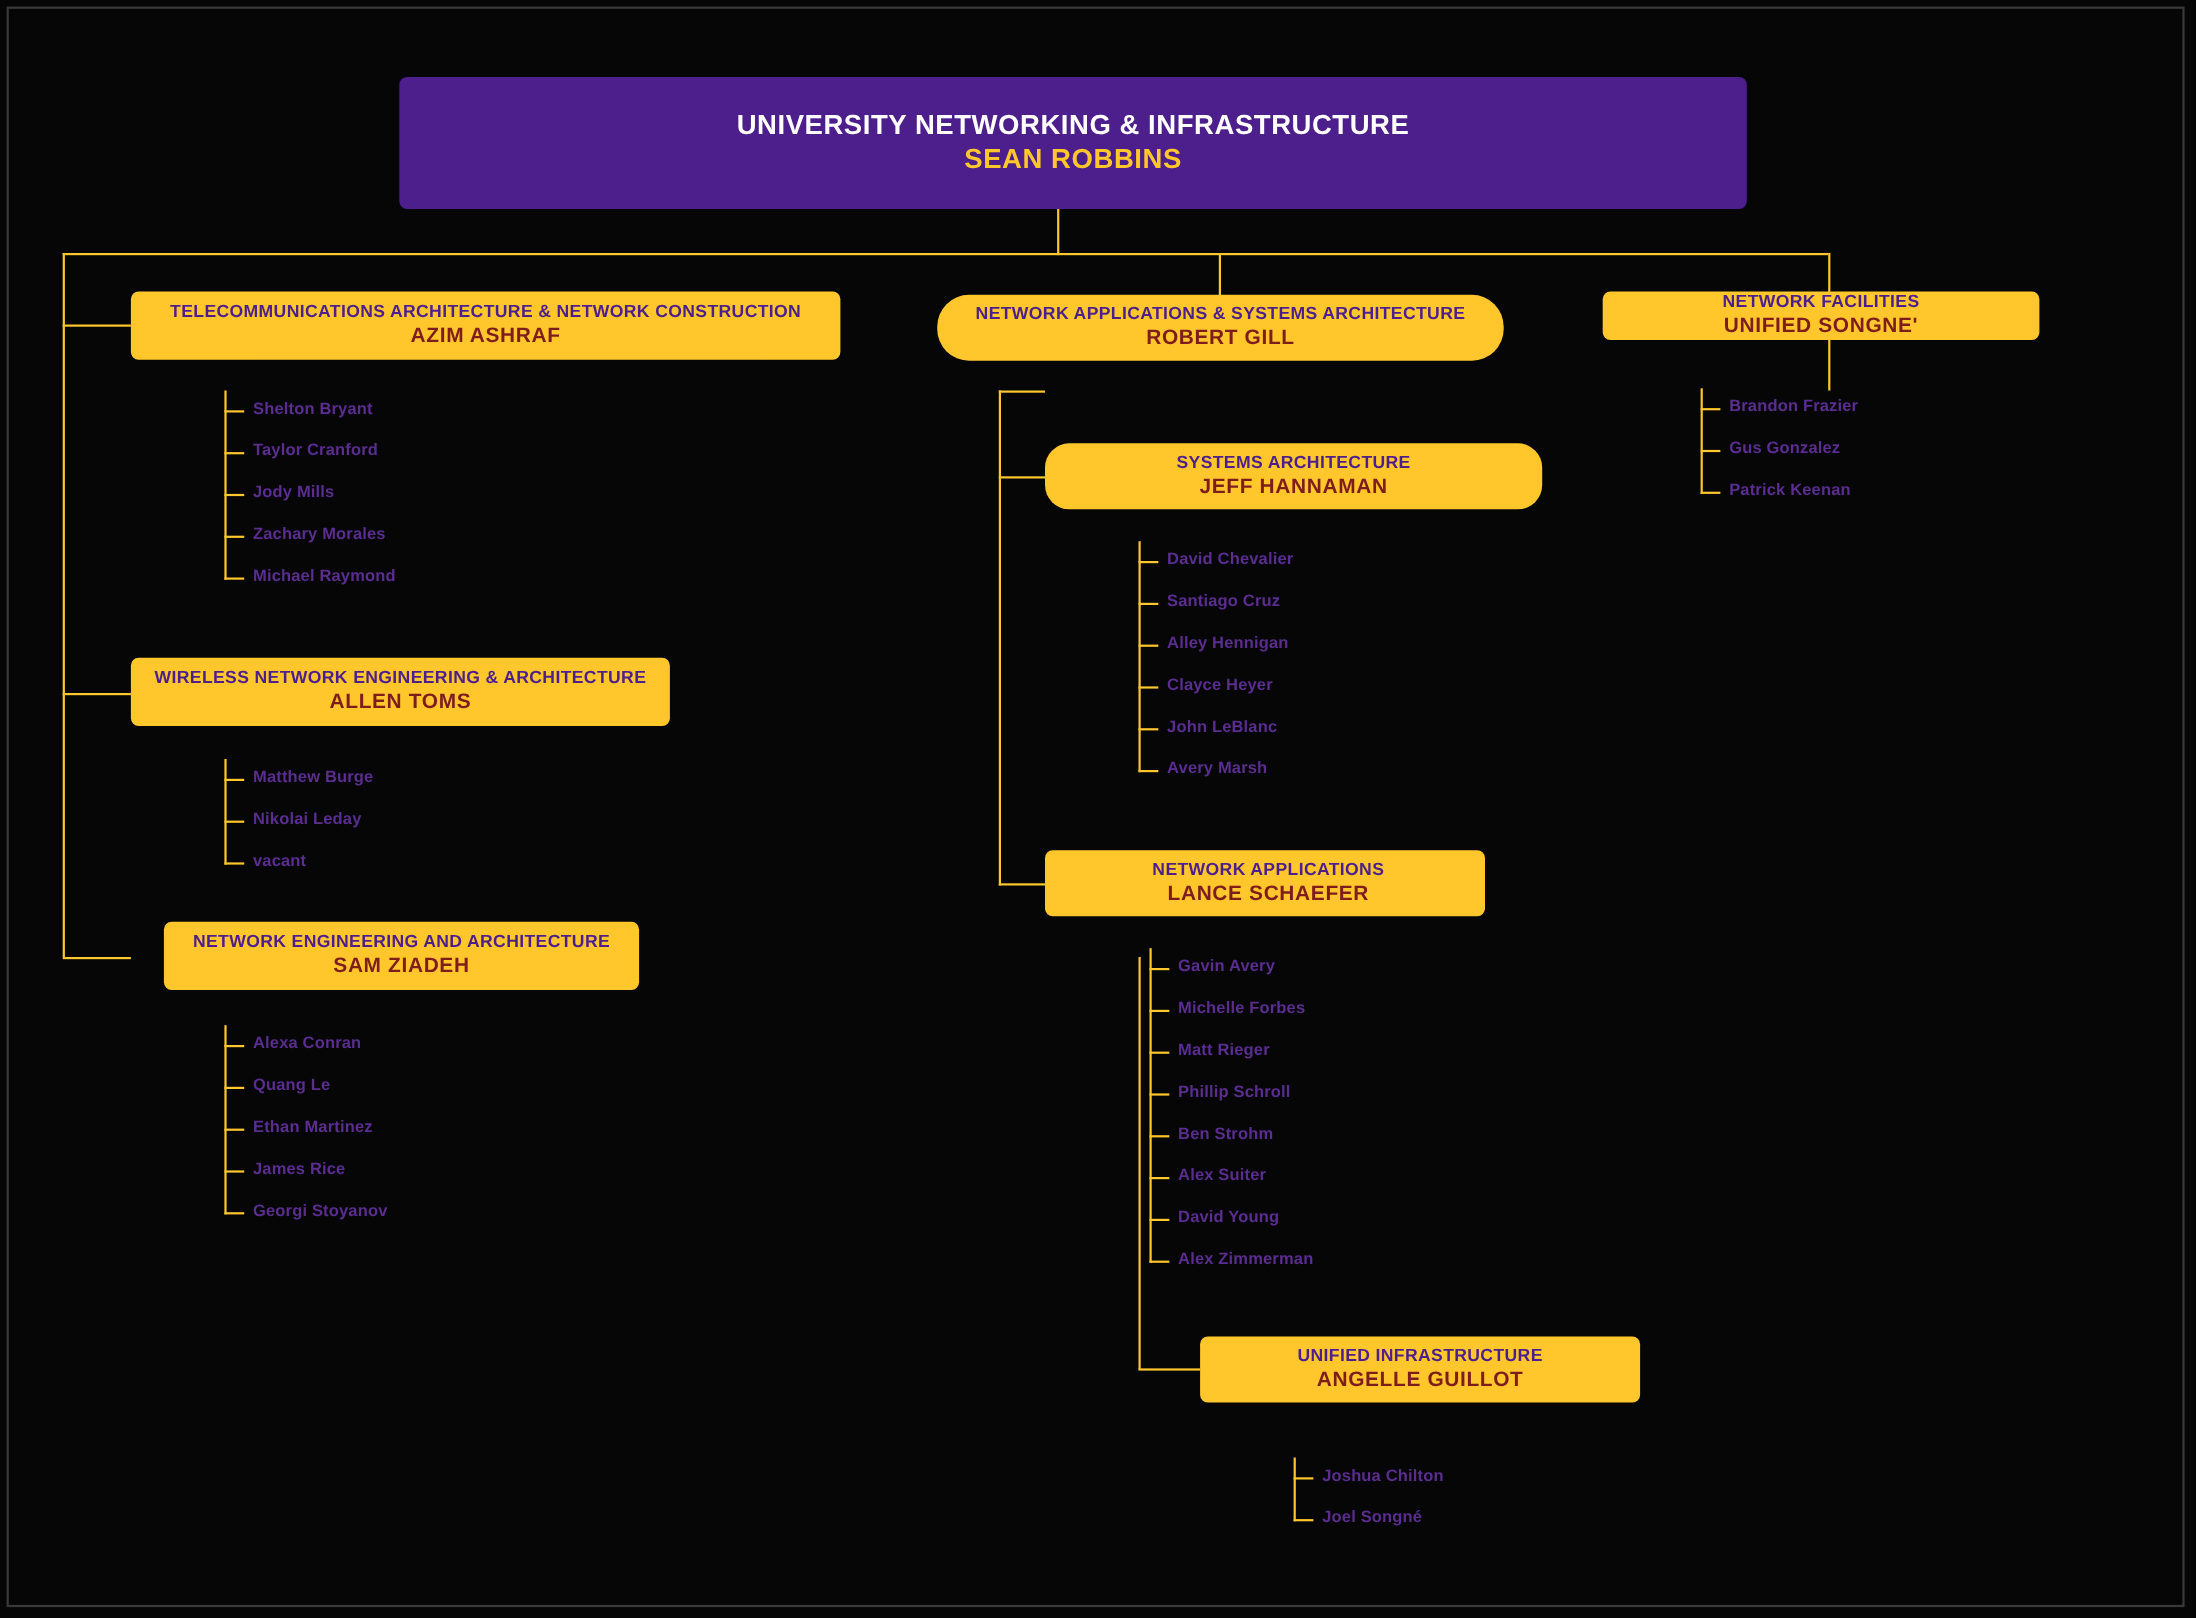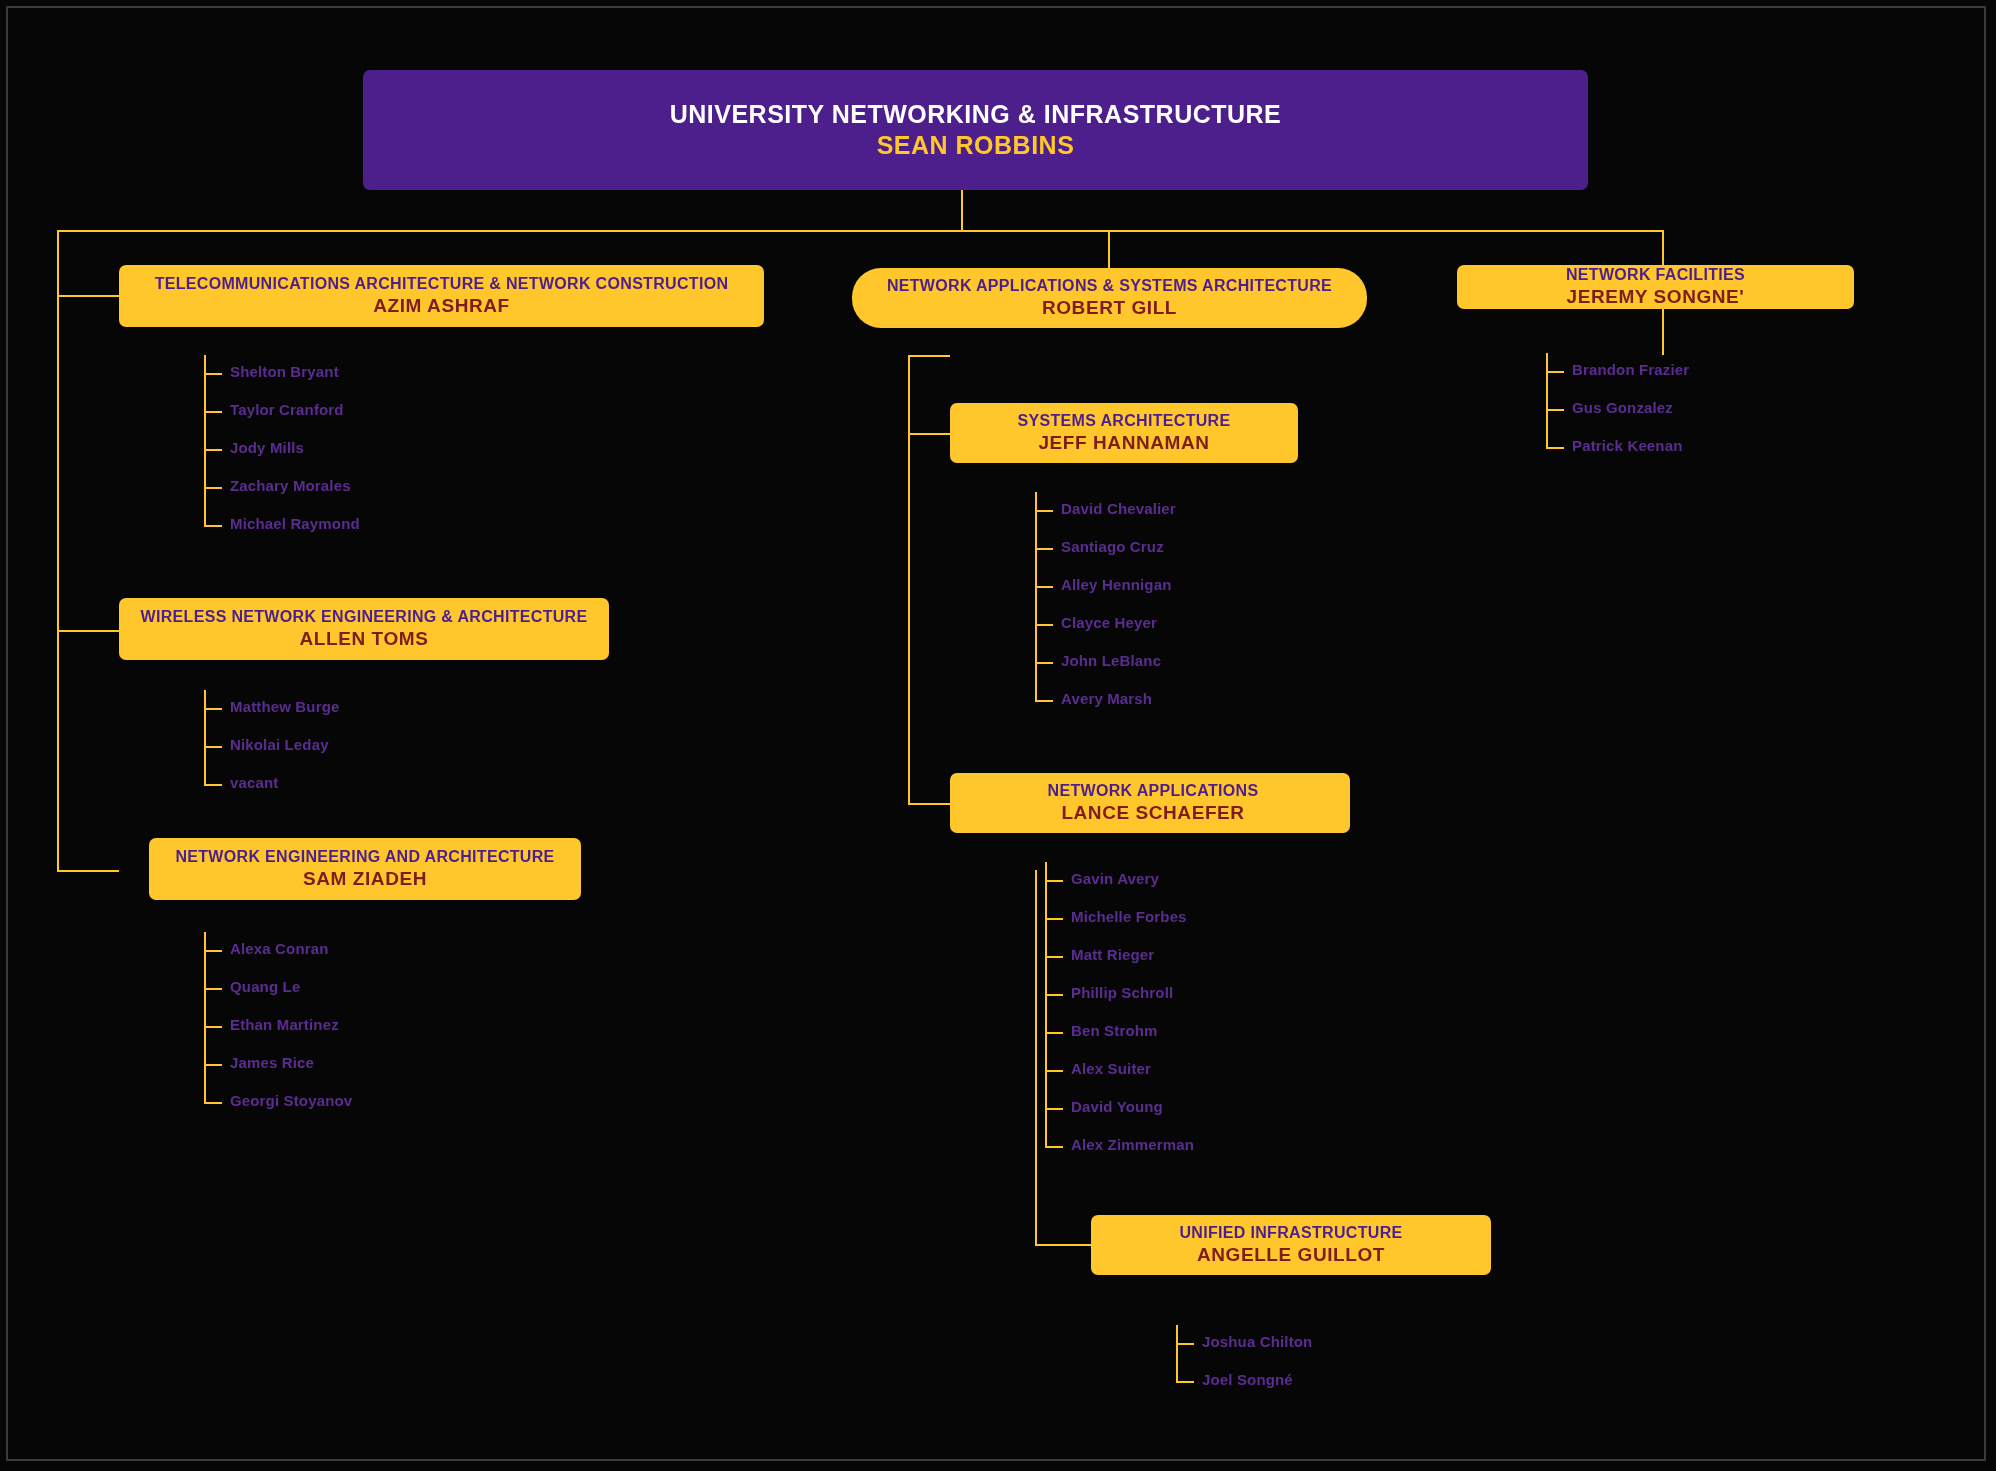--- a/index.html
+++ b/index.html
@@ -168,38 +168,38 @@
   <div class="node div" style="left:119px; top:838px; width:432px; height:62px;margin-left:30px;">
     <div class="title">NETWORK ENGINEERING AND ARCHITECTURE</div>
     <div class="person">SAM ZIADEH</div>
   </div>
 
   <div class="node div" style="left:852px; top:268px; width:515px; height:60px;border-radius:29px;">
     <div class="title">NETWORK APPLICATIONS &amp; SYSTEMS ARCHITECTURE</div>
     <div class="person">ROBERT GILL</div>
   </div>
 
-  <div class="node div" style="left:950px; top:403px; width:348px; height:60px;">
+  <div class="node div" style="left:950px; top:403px; width:452px; height:60px;border-radius:22px;">
     <div class="title">SYSTEMS ARCHITECTURE</div>
     <div class="person">JEFF HANNAMAN</div>
   </div>
 
   <div class="node div" style="left:950px; top:773px; width:400px; height:60px;padding-left:20px;">
     <div class="title">NETWORK APPLICATIONS</div>
     <div class="person">LANCE SCHAEFER</div>
   </div>
 
   <div class="node div" style="left:1091px; top:1215px; width:400px; height:60px;">
     <div class="title">UNIFIED INFRASTRUCTURE</div>
     <div class="person">ANGELLE GUILLOT</div>
   </div>
 
   <div class="node div" style="left:1457px; top:265px; width:397px; height:44px;">
     <div class="title">NETWORK FACILITIES</div>
-    <div class="person">JEREMY SONGNE'</div>
+    <div class="person">UNIFIED SONGNE'</div>
   </div>
 
   <div class="staff-group" style="left:204px; top:355px;">
       <div class="staff-spine" style="height: 172px;"></div>
       <div class="staff-row">
         <div class="tick"></div>
         <div class="name">Shelton Bryant</div>
       </div>
       <div class="staff-row">
         <div class="tick"></div>

